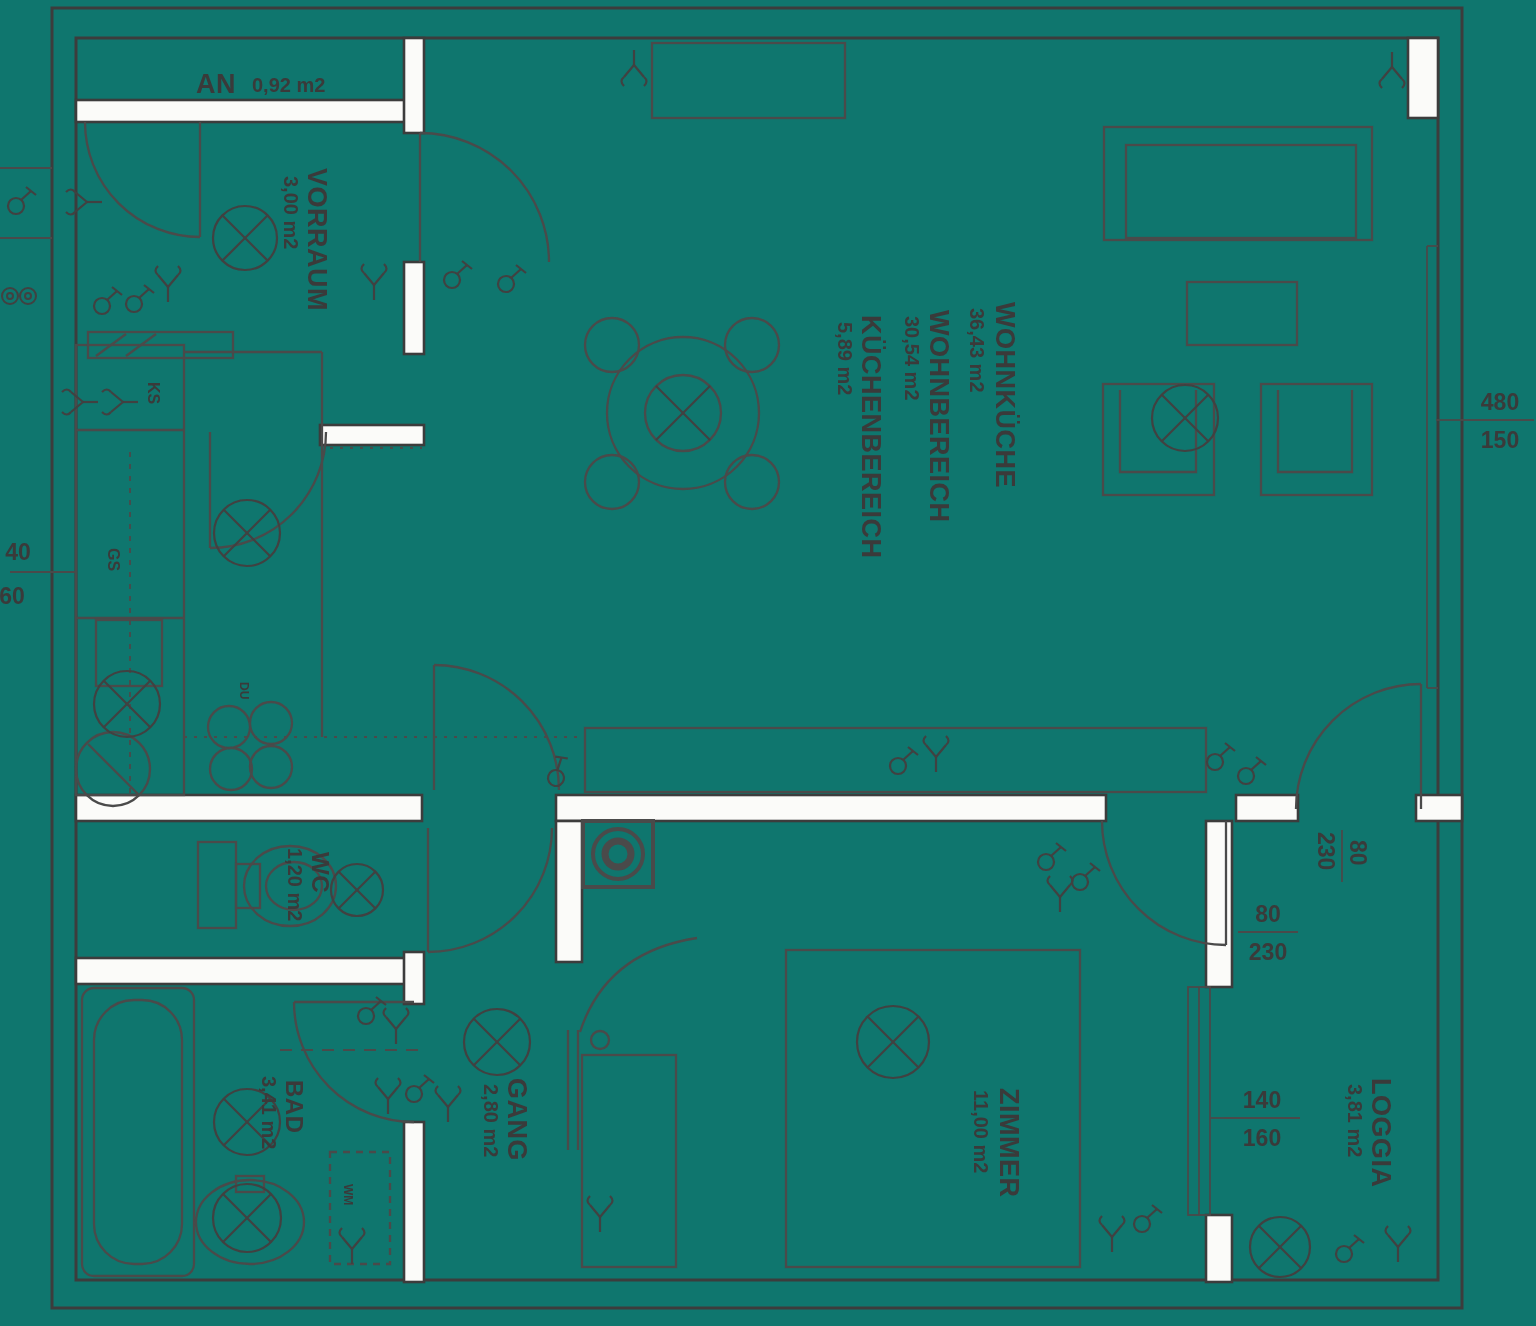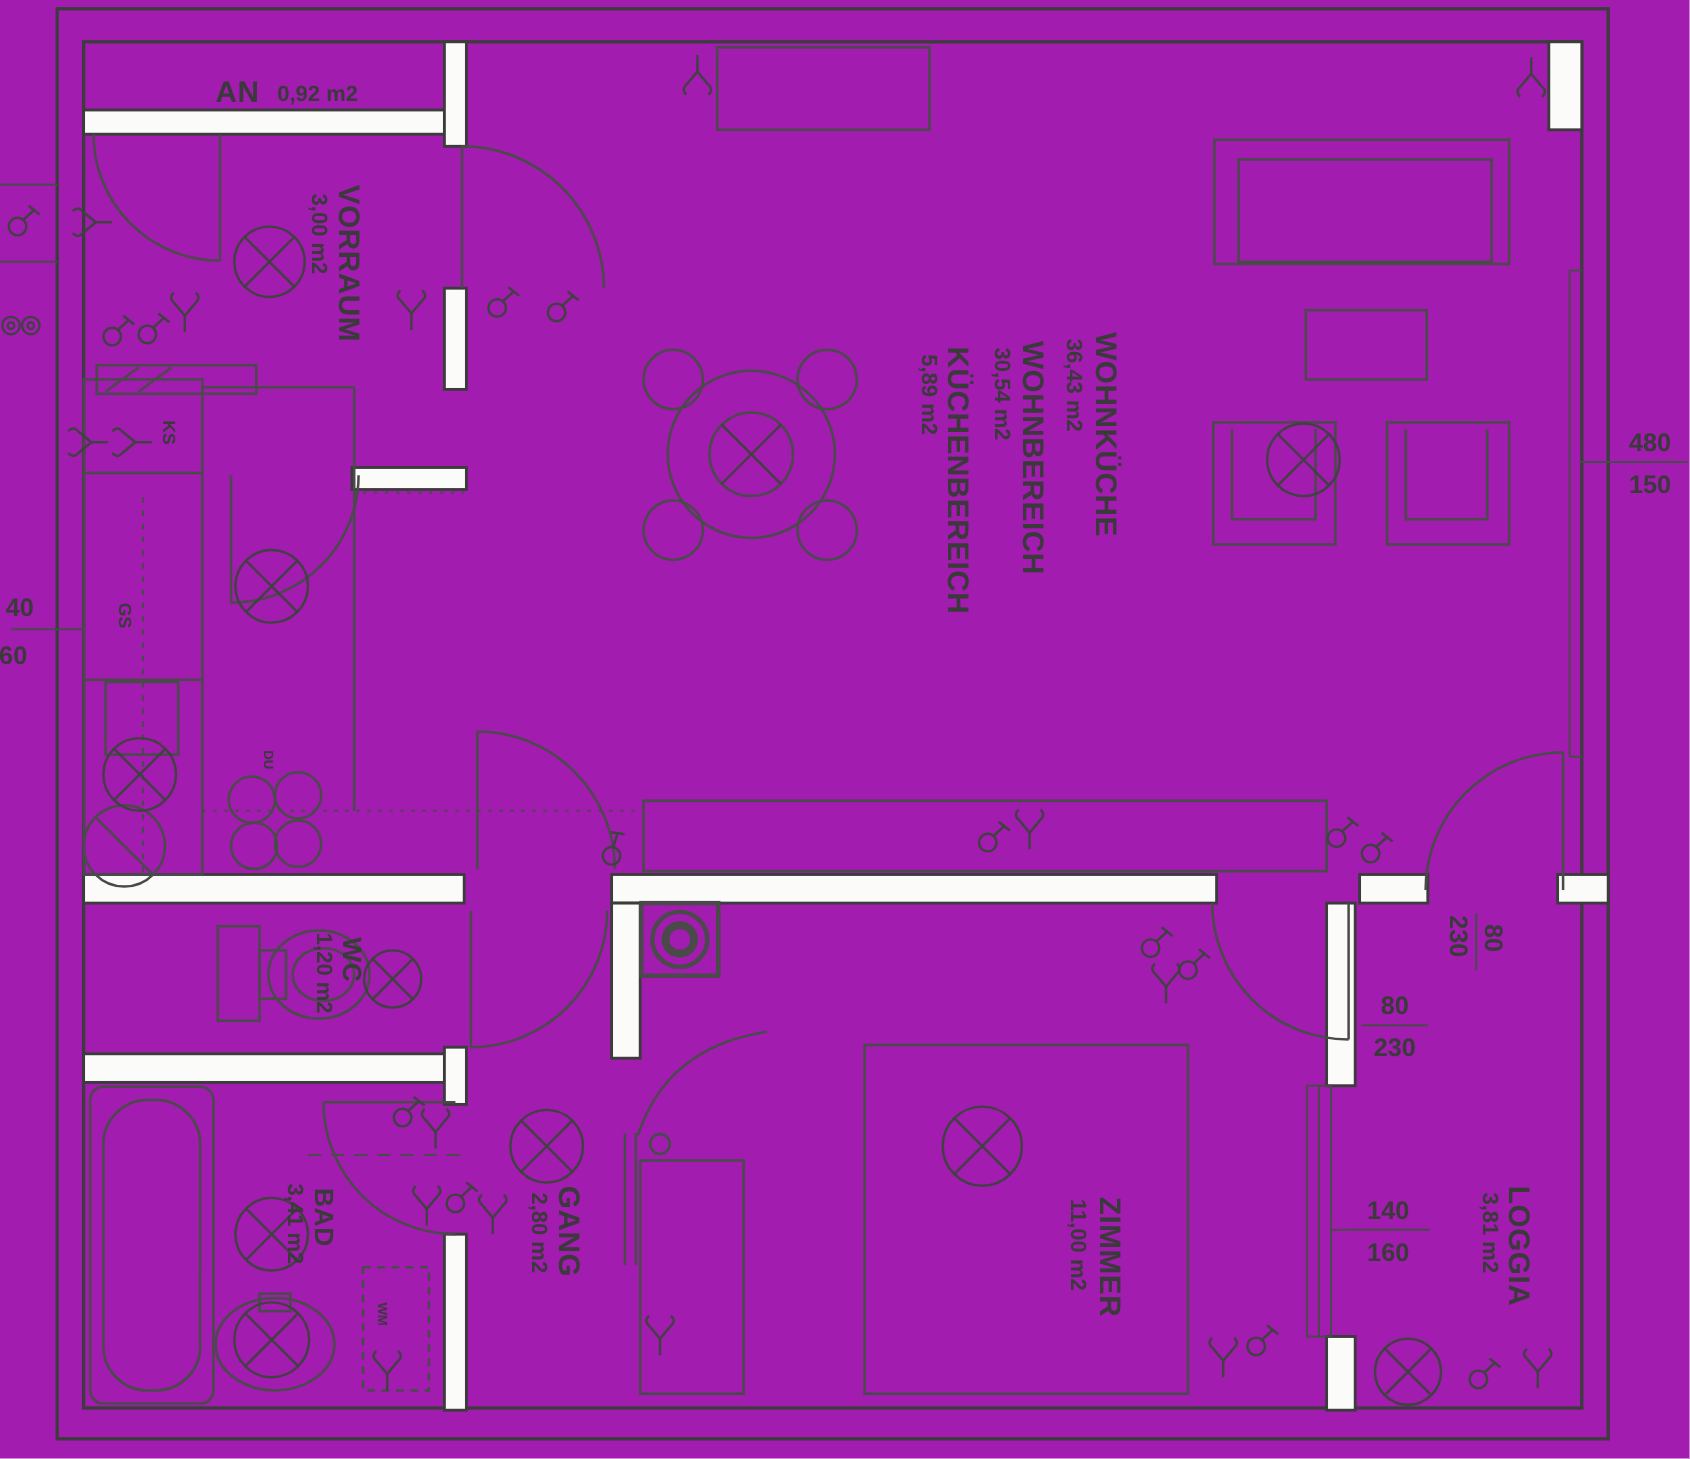--- a/index.html
+++ b/index.html
@@ -1,16 +1,16 @@
 <!DOCTYPE html>
 <html><head>
 <meta charset="utf-8">
 <style>
   html,body{margin:0;padding:0;background:#e9e9e7;}
-  .page{position:relative;width:1536px;height:1326px;background:#a21caf;overflow:hidden;
+  .page{position:relative;width:1536px;height:1326px;background:#0f766e;overflow:hidden;
         font-family:"Liberation Sans", sans-serif;}
   svg{position:absolute;left:0;top:0;}
   
   .w  {stroke:#3c3c3c;stroke-width:3;fill:none;}
   .wi {stroke:#3c3c3c;stroke-width:2.6;fill:#fbfbf9;}
   .f  {stroke:#4a4a4a;stroke-width:2.3;fill:none;}
   .thin{stroke:#4a4a4a;stroke-width:1.8;fill:none;}
   .sym{stroke:#414141;stroke-width:2.2;fill:none;}
   text{fill:#3a3a3a;}
   .rname{font-size:27px;font-weight:700;letter-spacing:.5px;}

